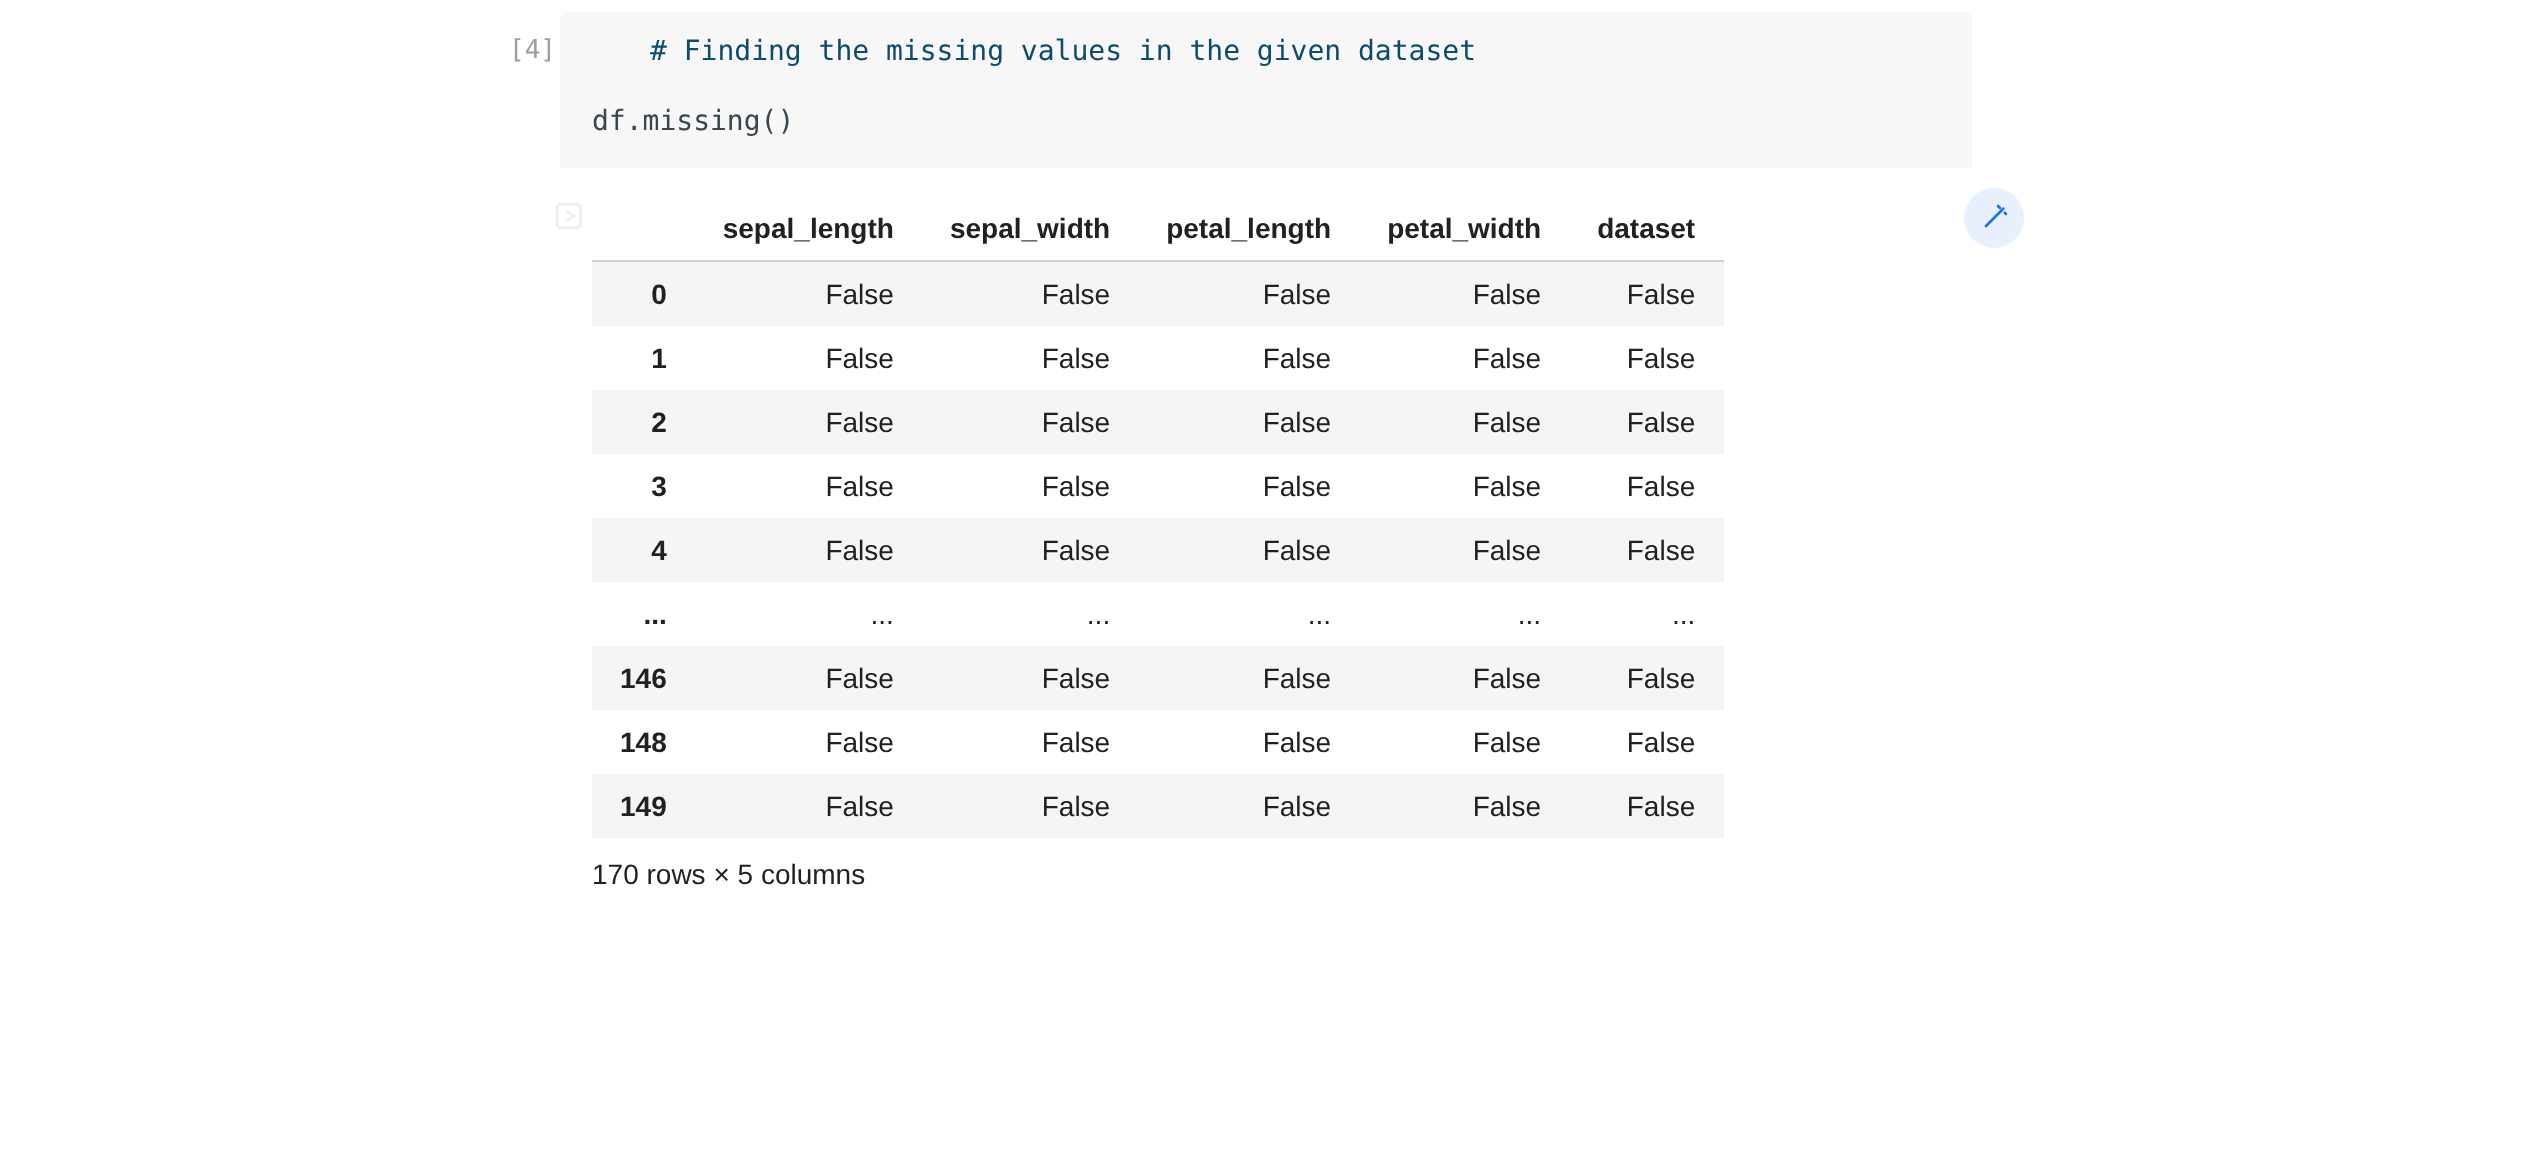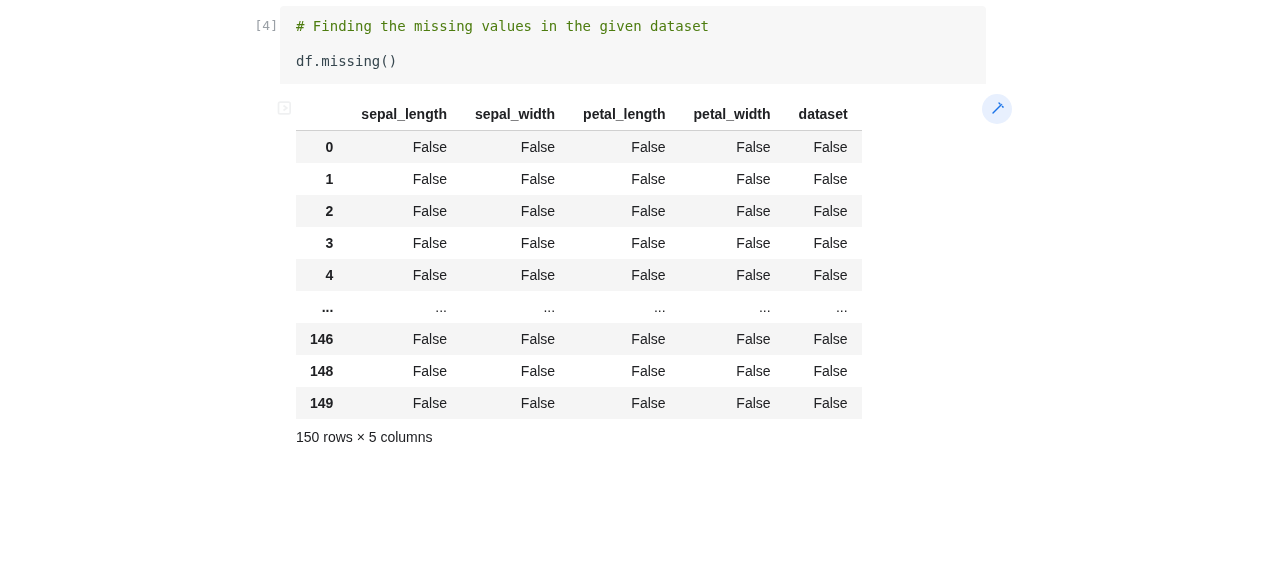--- a/index.html
+++ b/index.html
@@ -34,21 +34,21 @@
   .gutter {
     position: absolute;
     left: -46px;
     top: 12px;
     width: 44px;
     text-align: right;
     color: #9aa0a6;
     font-family: "Menlo", "Consolas", "DejaVu Sans Mono", monospace;
     font-size: 13px;
   }
-  .code-line .comment { color: #4d7c0f; }
+  .code-line .comment { color: #0c4a6e; margin-left: 29px; }
   .output-area {
     position: relative;
     padding: 14px 16px 4px 16px;
     font-size: 14px;
   }
   .out-icon {
     position: absolute;
     left: -4px;
     top: 14px;
     width: 20px;
@@ -221,17 +221,17 @@
               <th>149</th>
               <td>False</td>
               <td>False</td>
               <td>False</td>
               <td>False</td>
               <td>False</td>
             </tr>
           </tbody>
       </table>
 
-      <div class="shape-info">150 rows × 5 columns</div>
+      <div class="shape-info">170 rows × 5 columns</div>
     </div>
 
   </div>
 </div>
 
 </body></html>

